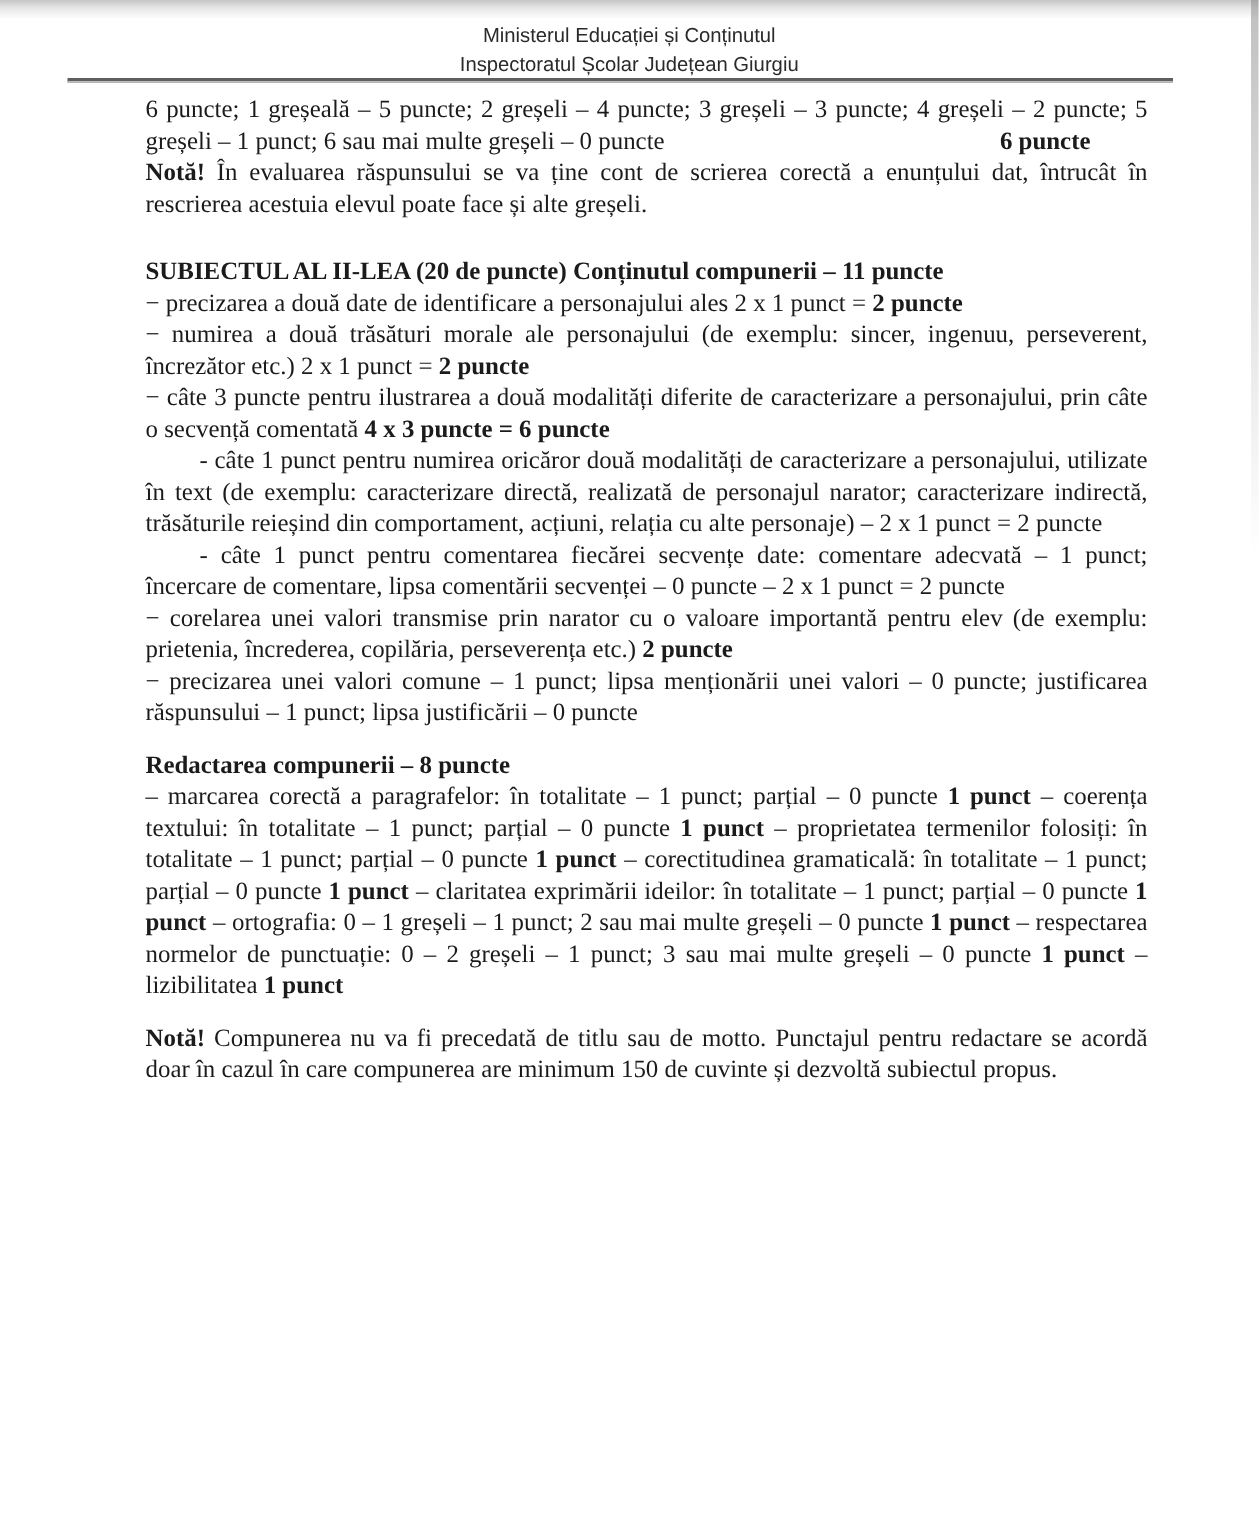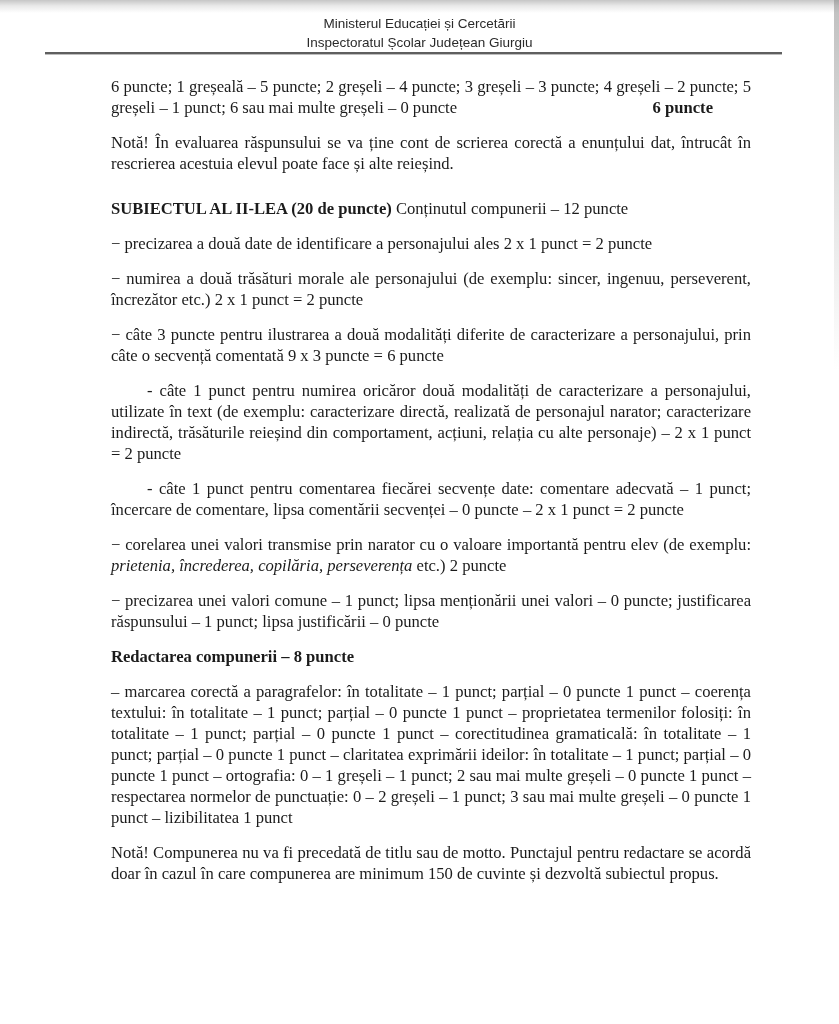--- a/index.html
+++ b/index.html
@@ -32,58 +32,58 @@
   .header-rule {
     position: absolute; top: 52px; left: 45px; width: 737px; height: 2px;
     background: #5f5f5f;
     border-bottom: 1px solid #bdbdbd;
   }
   
   .content {
     position: absolute; top: 62px; left: 97px; width: 668px;
     font-size: 16.6px; line-height: 21px;
   }
-  p.para { margin: 14px; text-align: justify; }
+  p.para { margin: 0; text-align: justify; }
   p.pos-rel { position: relative; }
   p.indent { text-indent: 36px; }
   p.gap-lg { margin-top: 24px; }
   p.gap-md { margin-top: 14px; }
   .run-normal { font-weight: 400; }
-  .run-bold { font-weight: 400; }
-  .run-italic { font-style: italic; }
+  .run-bold { font-weight: 700; }
+  .run-italic { }
   .run-bold-underline {
     font-weight: 700;
     text-decoration-thickness: 2px;
     text-underline-offset: 2px;
   }
   .run-bold-right {
     font-weight: 700;
     position: absolute; right: 38px; bottom: 0;
   }
 </style>
 </head>
 <body>
 
 <div class="top-shadow"></div>
 <div class="right-edge-shadow"></div>
 
 <div class="doc-header">
-  <div>Ministerul Educației și Cercetării</div>
+  <div>Ministerul Educației și Conținutul</div>
   <div>Inspectoratul Școlar Județean Giurgiu</div>
 </div>
 
 <div class="header-rule"></div>
 
 <div class="content">
   <p class="para pos-rel"><span class="run-normal">6 puncte; 1 greșeală – 5 puncte; 2 greșeli – 4 puncte; 3 greșeli – 3 puncte; 4 greșeli – 2 puncte; 5 greșeli – 1 punct; 6 sau mai multe greșeli – 0 puncte</span><span class="run-bold-right">6 puncte</span></p>
-  <p class="para"><span class="run-bold">Notă!</span><span class="run-normal"> În evaluarea răspunsului se va ține cont de scrierea corectă a enunțului dat, întrucât în rescrierea acestuia elevul poate face și alte reieșind.</span></p>
-  <p class="para gap-lg"><span class="run-bold-underline">SUBIECTUL AL II-LEA (20 de puncte)</span><span class="run-normal"> </span><span class="run-bold">Conținutul compunerii – 12 puncte</span></p>
+  <p class="para"><span class="run-bold">Notă!</span><span class="run-normal"> În evaluarea răspunsului se va ține cont de scrierea corectă a enunțului dat, întrucât în rescrierea acestuia elevul poate face și alte greșeli.</span></p>
+  <p class="para gap-lg"><span class="run-bold-underline">SUBIECTUL AL II-LEA (20 de puncte)</span><span class="run-normal"> </span><span class="run-bold">Conținutul compunerii – 11 puncte</span></p>
   <p class="para"><span class="run-normal">− precizarea a două date de identificare a personajului ales 2 x 1 punct = </span><span class="run-bold">2 puncte</span></p>
   <p class="para"><span class="run-normal">− numirea a două trăsături morale ale personajului (de exemplu: sincer, ingenuu, perseverent, încrezător etc.) 2 x 1 punct = </span><span class="run-bold">2 puncte</span></p>
-  <p class="para"><span class="run-normal">− câte 3 puncte pentru ilustrarea a două modalități diferite de caracterizare a personajului, prin câte o secvență comentată </span><span class="run-bold">9 x 3 puncte = 6 puncte</span></p>
+  <p class="para"><span class="run-normal">− câte 3 puncte pentru ilustrarea a două modalități diferite de caracterizare a personajului, prin câte o secvență comentată </span><span class="run-bold">4 x 3 puncte = 6 puncte</span></p>
   <p class="para indent"><span class="run-normal">- câte 1 punct pentru numirea oricăror două modalități de caracterizare a personajului, utilizate în text (de exemplu: caracterizare directă, realizată de personajul narator; caracterizare indirectă, trăsăturile reieșind din comportament, acțiuni, relația cu alte personaje) – 2 x 1 punct = 2 puncte</span></p>
   <p class="para indent"><span class="run-normal">- câte 1 punct pentru comentarea fiecărei secvențe date: comentare adecvată – 1 punct; încercare de comentare, lipsa comentării secvenței – 0 puncte – 2 x 1 punct = 2 puncte</span></p>
   <p class="para"><span class="run-normal">− corelarea unei valori transmise prin narator cu o valoare importantă pentru elev (de exemplu: </span><span class="run-italic">prietenia, încrederea, copilăria, perseverența</span><span class="run-normal"> etc.) </span><span class="run-bold">2 puncte</span></p>
   <p class="para"><span class="run-normal">− precizarea unei valori comune – 1 punct; lipsa menționării unei valori – 0 puncte; justificarea răspunsului – 1 punct; lipsa justificării – 0 puncte</span></p>
   <p class="para gap-md"><span class="run-bold-underline">Redactarea compunerii – 8 puncte</span></p>
   <p class="para"><span class="run-normal">– marcarea corectă a paragrafelor: în totalitate – 1 punct; parțial – 0 puncte </span><span class="run-bold">1 punct</span><span class="run-normal"> – coerența textului: în totalitate – 1 punct; parțial – 0 puncte </span><span class="run-bold">1 punct</span><span class="run-normal"> – proprietatea termenilor folosiți: în totalitate – 1 punct; parțial – 0 puncte </span><span class="run-bold">1 punct</span><span class="run-normal"> – corectitudinea gramaticală: în totalitate – 1 punct; parțial – 0 puncte </span><span class="run-bold">1 punct</span><span class="run-normal"> – claritatea exprimării ideilor: în totalitate – 1 punct; parțial – 0 puncte </span><span class="run-bold">1 punct</span><span class="run-normal"> – ortografia: 0 – 1 greșeli – 1 punct; 2 sau mai multe greșeli – 0 puncte </span><span class="run-bold">1 punct</span><span class="run-normal"> – respectarea normelor de punctuație: 0 – 2 greșeli – 1 punct; 3 sau mai multe greșeli – 0 puncte </span><span class="run-bold">1 punct</span><span class="run-normal"> – lizibilitatea </span><span class="run-bold">1 punct</span></p>
   <p class="para gap-md"><span class="run-bold">Notă!</span><span class="run-normal"> Compunerea nu va fi precedată de titlu sau de motto. Punctajul pentru redactare se acordă doar în cazul în care compunerea are minimum 150 de cuvinte și dezvoltă subiectul propus.</span></p>
 </div>
 
 </body></html>

